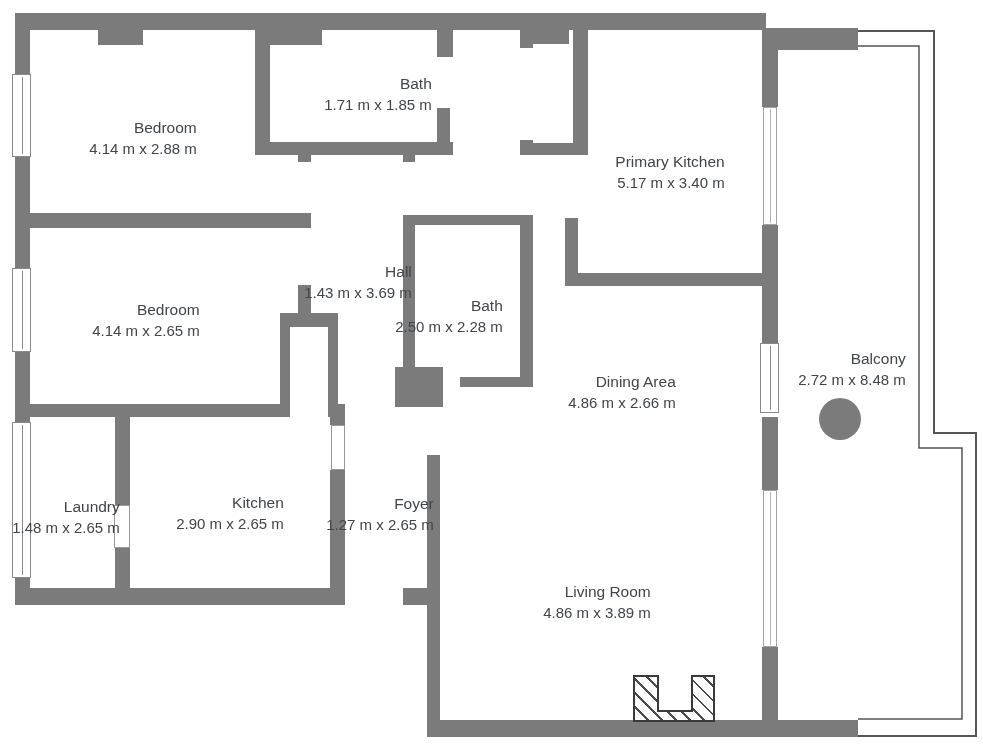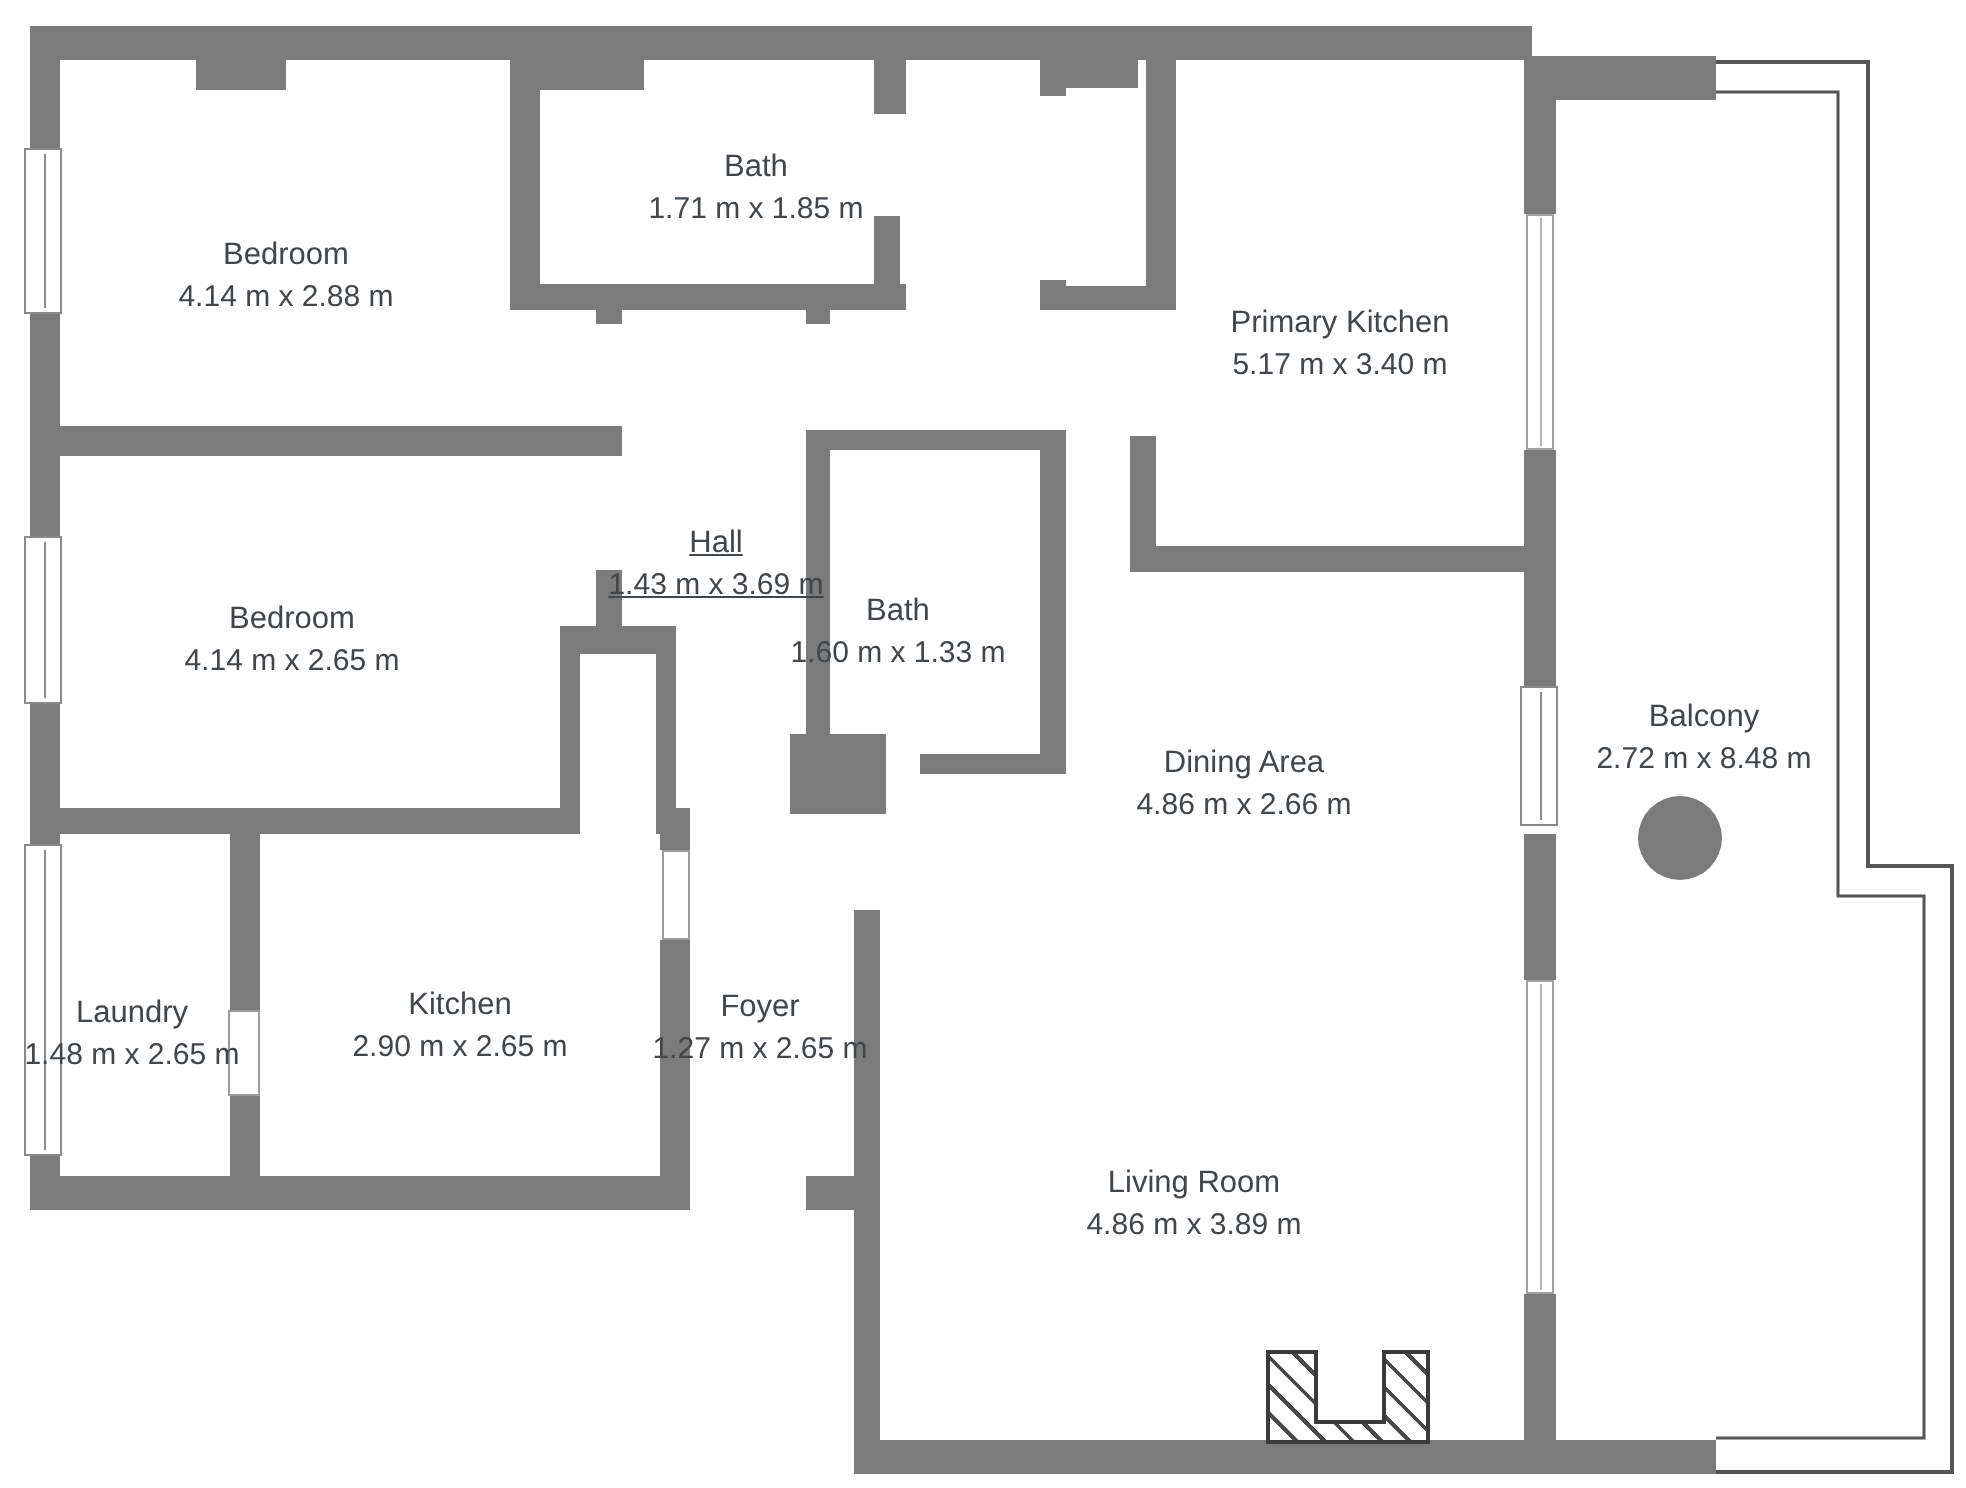--- a/index.html
+++ b/index.html
@@ -7,21 +7,21 @@
     position:relative;width:983px;height:744px;background:#ffffff;overflow:hidden;
     font-family:"Liberation Sans",sans-serif;
   }
   .wall{position:absolute;background:#7b7b7b;}
   .win{position:absolute;background:#ffffff;border:1px solid #8a8a8a;box-sizing:border-box;}
   .win::after{content:"";position:absolute;left:50%;top:2px;bottom:2px;width:1px;background:#8a8a8a;}
   .slider{position:absolute;background:#ffffff;border:1px solid #a2a2a2;box-sizing:border-box;}
   .slider::after{content:"";position:absolute;left:50%;top:1px;bottom:1px;width:1px;background:#b5b5b5;}
   .door{position:absolute;background:#ffffff;border:1px solid #9a9a9a;box-sizing:border-box;}
   .room-label{
-    position:absolute;transform:translate(-50%,-50%);text-align:center;
+    position:absolute;transform:translate(-50%,-50%);text-align:right;
     font-size:15.5px;line-height:21px;color:#41464b;white-space:nowrap;
   }
   .room-label .dims{font-size:15px;}
   #railing{position:absolute;left:0;top:0;pointer-events:none;}
   #chimney{
     position:absolute;left:633px;top:675px;width:82px;height:47px;box-sizing:border-box;
     background:repeating-linear-gradient(45deg,#ffffff 0px,#ffffff 8px,#4a4a4a 8px,#4a4a4a 10px);
     border:2px solid #3a3a3a;
   }
   #chimney-notch{
@@ -122,27 +122,27 @@
     <div class="dims">1.71 m x 1.85 m</div>
   </div>
   <div class="room-label" style="left:670px;top:172px;">
     <div>Primary Kitchen</div>
     <div class="dims">5.17 m x 3.40 m</div>
   </div>
   <div class="room-label" style="left:146px;top:320px;">
     <div>Bedroom</div>
     <div class="dims">4.14 m x 2.65 m</div>
   </div>
-  <div class="room-label" style="left:358px;top:282px;text-decoration:underline;">
+  <div class="room-label" style="left:358px;top:282px;">
     <div>Hall</div>
     <div class="dims">1.43 m x 3.69 m</div>
   </div>
   <div class="room-label" style="left:449px;top:316px;">
     <div>Bath</div>
-    <div class="dims">1.60 m x 1.33 m</div>
+    <div class="dims">2.50 m x 2.28 m</div>
   </div>
   <div class="room-label" style="left:622px;top:392px;">
     <div>Dining Area</div>
     <div class="dims">4.86 m x 2.66 m</div>
   </div>
   <div class="room-label" style="left:852px;top:369px;">
     <div>Balcony</div>
     <div class="dims">2.72 m x 8.48 m</div>
   </div>
   <div class="room-label" style="left:66px;top:517px;">

